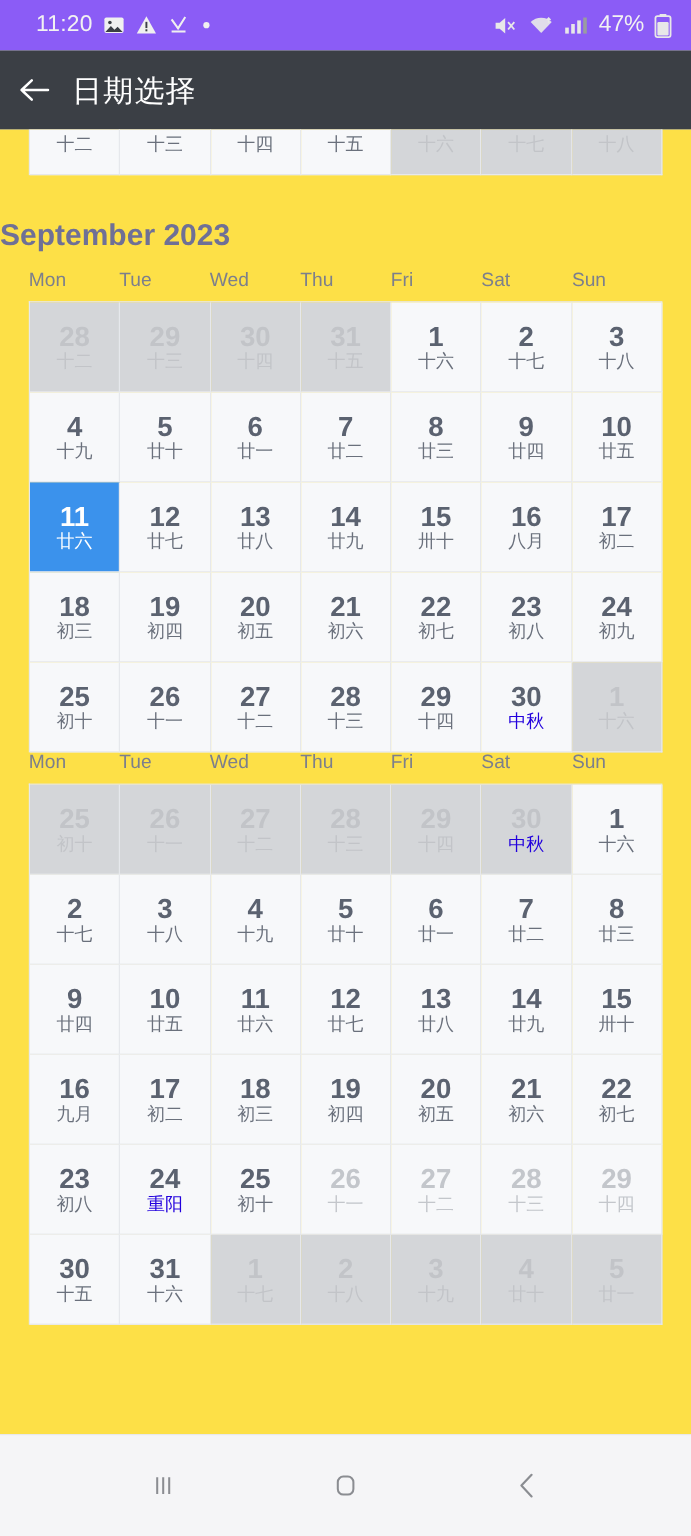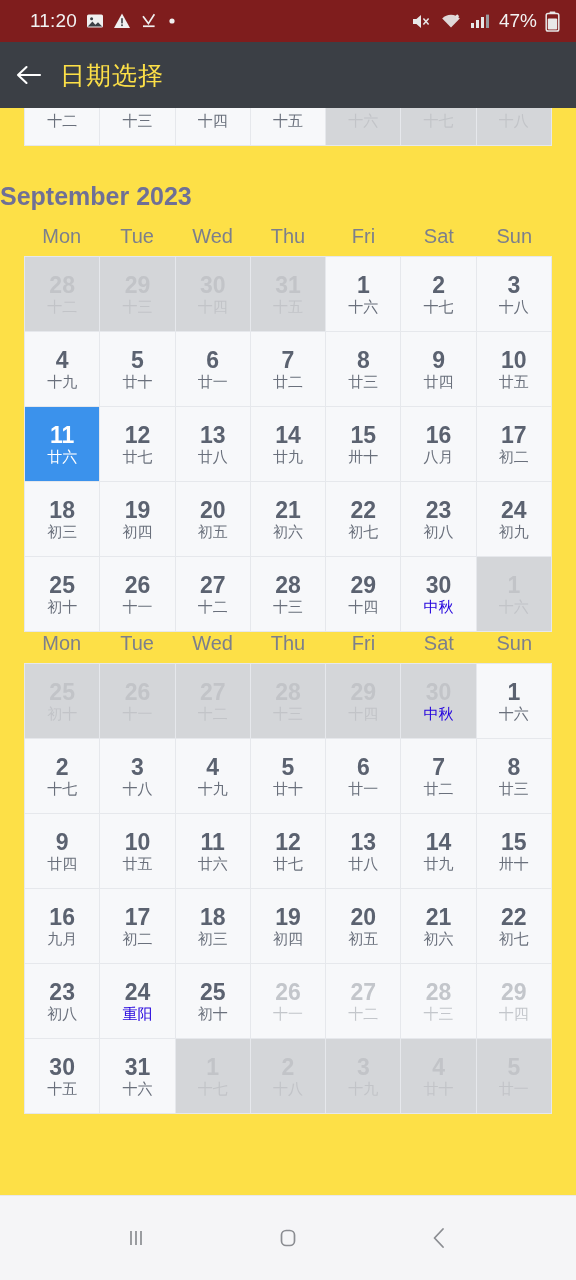--- a/index.html
+++ b/index.html
@@ -6,21 +6,21 @@
   html, body {
     width: 576px; height: 1280px;
     background: #ffffff;
     font-family: "Liberation Sans", "DejaVu Sans", sans-serif;
     overflow: hidden;
   }
 
   
   #status-bar {
     height: 42px;
-    background: #7f1d1d;
+    background: #8b5cf6;
     display: flex;
     align-items: center;
     justify-content: space-between;
     padding: 0 16px 0 30px;
     color: #f0f0f0;
   }
   .sb-left, .sb-right { display: flex; align-items: center; }
   .sb-left { gap: 9px; }
   .sb-right { gap: 8px; }
   #status-time { font-size: 19px; letter-spacing: .2px; color: #f2f2f2; }
@@ -35,21 +35,21 @@
     align-items: center;
     padding-left: 14px;
     gap: 16px;
   }
   #back-arrow-icon {
     width: 30px; height: 30px;
     display: flex; align-items: center; justify-content: center;
     cursor: pointer;
   }
   #app-title {
-    color: #fde047;
+    color: #ffffff;
     font-size: 25px;
     letter-spacing: 1px;
   }
 
   
   #calendar-scroll {
     position: relative;
     height: 1087px;
     background: #fde047;
     overflow: hidden;
@@ -112,22 +112,21 @@
     padding: 36px 0 14px 0;
   }
   .weekday-row {
     width: 528px;
     margin: 0 auto;
     display: grid;
     grid-template-columns: repeat(7, 1fr);
     padding-bottom: 8px;
   }
   .weekday {
-    text-align: center;
-    font-size: 20px;
+    font-size: 16px;
     color: #7c7f8c;
   }
 
   
   #partial-block { margin-top: -38px; }
 
   
   #nav-bar {
     height: 85px;
     background: #f5f5f7;

